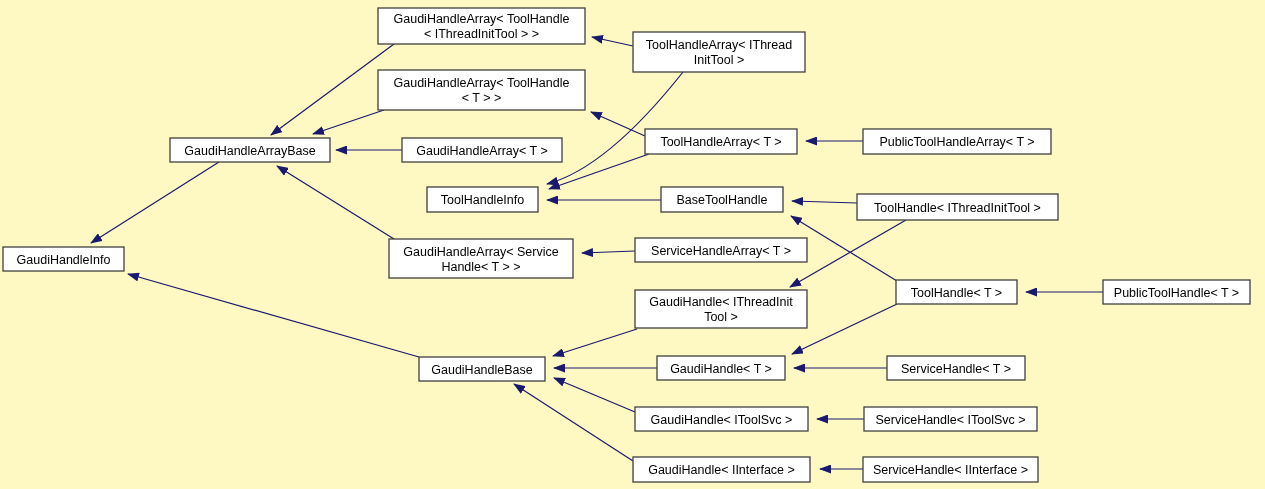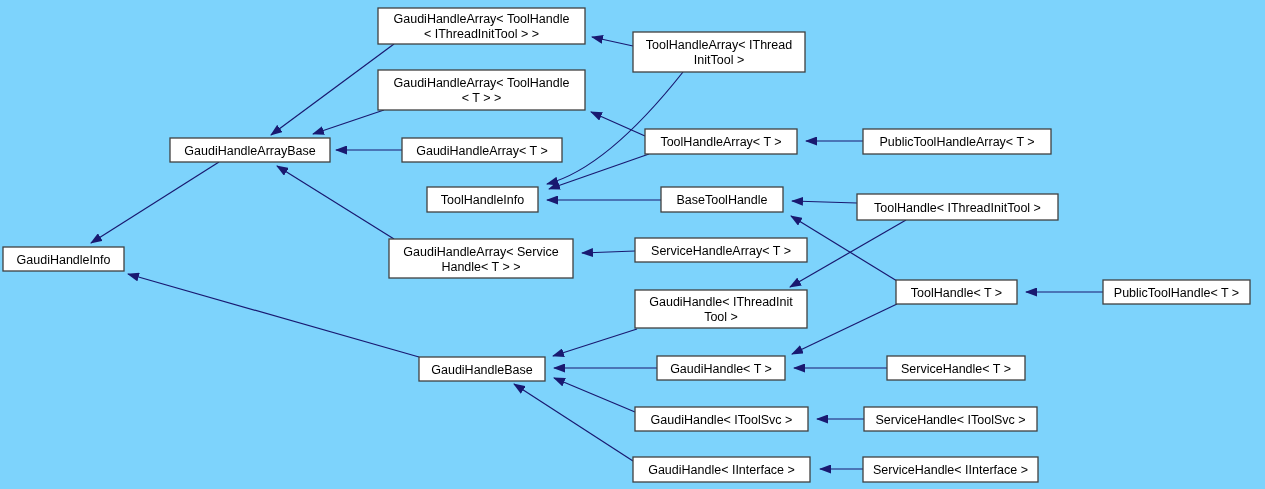--- a/index.html
+++ b/index.html
@@ -11,21 +11,21 @@
     overflow: hidden;
   }
   svg text {
     font-family: "Liberation Sans", "DejaVu Sans", sans-serif;
     font-size: 12.5px;
   }
 </style>
 </head>
 <body>
 
-<div class="diagram-wrap" style="background: #7dd3fc;">
+<div class="diagram-wrap" style="background: #fef9c3;">
   <svg id="diagram-svg" width="1265" height="489" viewBox="0 0 1265 489" xmlns="http://www.w3.org/2000/svg">
     <defs>
       <marker id="arrowhead" markerUnits="userSpaceOnUse" markerWidth="12" markerHeight="9" refX="11" refY="4.5" orient="auto">
         <path id="arrowhead-path" d="M0,0 L12,4.5 L0,9 Z" fill="#191970"></path>
       </marker>
     </defs>
     <g id="edges-layer">
         <path d="M633,46 L592,37" fill="none" stroke="#191970" stroke-width="1.2" marker-end="url(#arrowhead)"></path>
         <path d="M645,136 L591,112" fill="none" stroke="#191970" stroke-width="1.2" marker-end="url(#arrowhead)"></path>
         <path d="M394,44 L271,135" fill="none" stroke="#191970" stroke-width="1.2" marker-end="url(#arrowhead)"></path>

